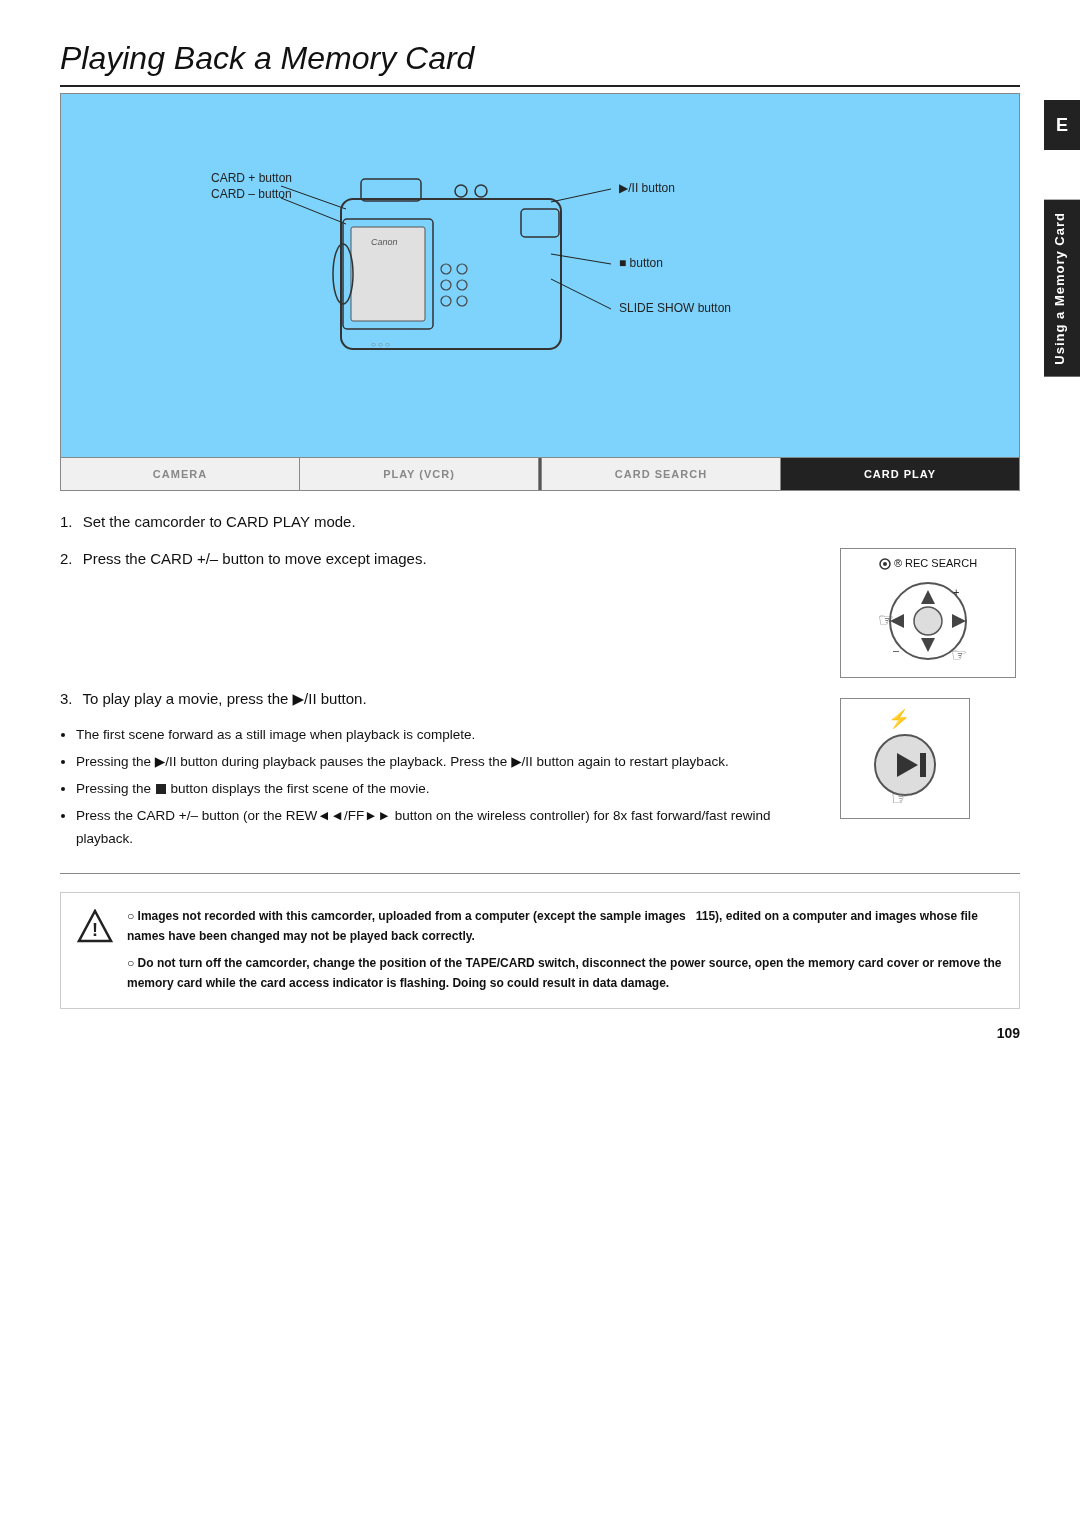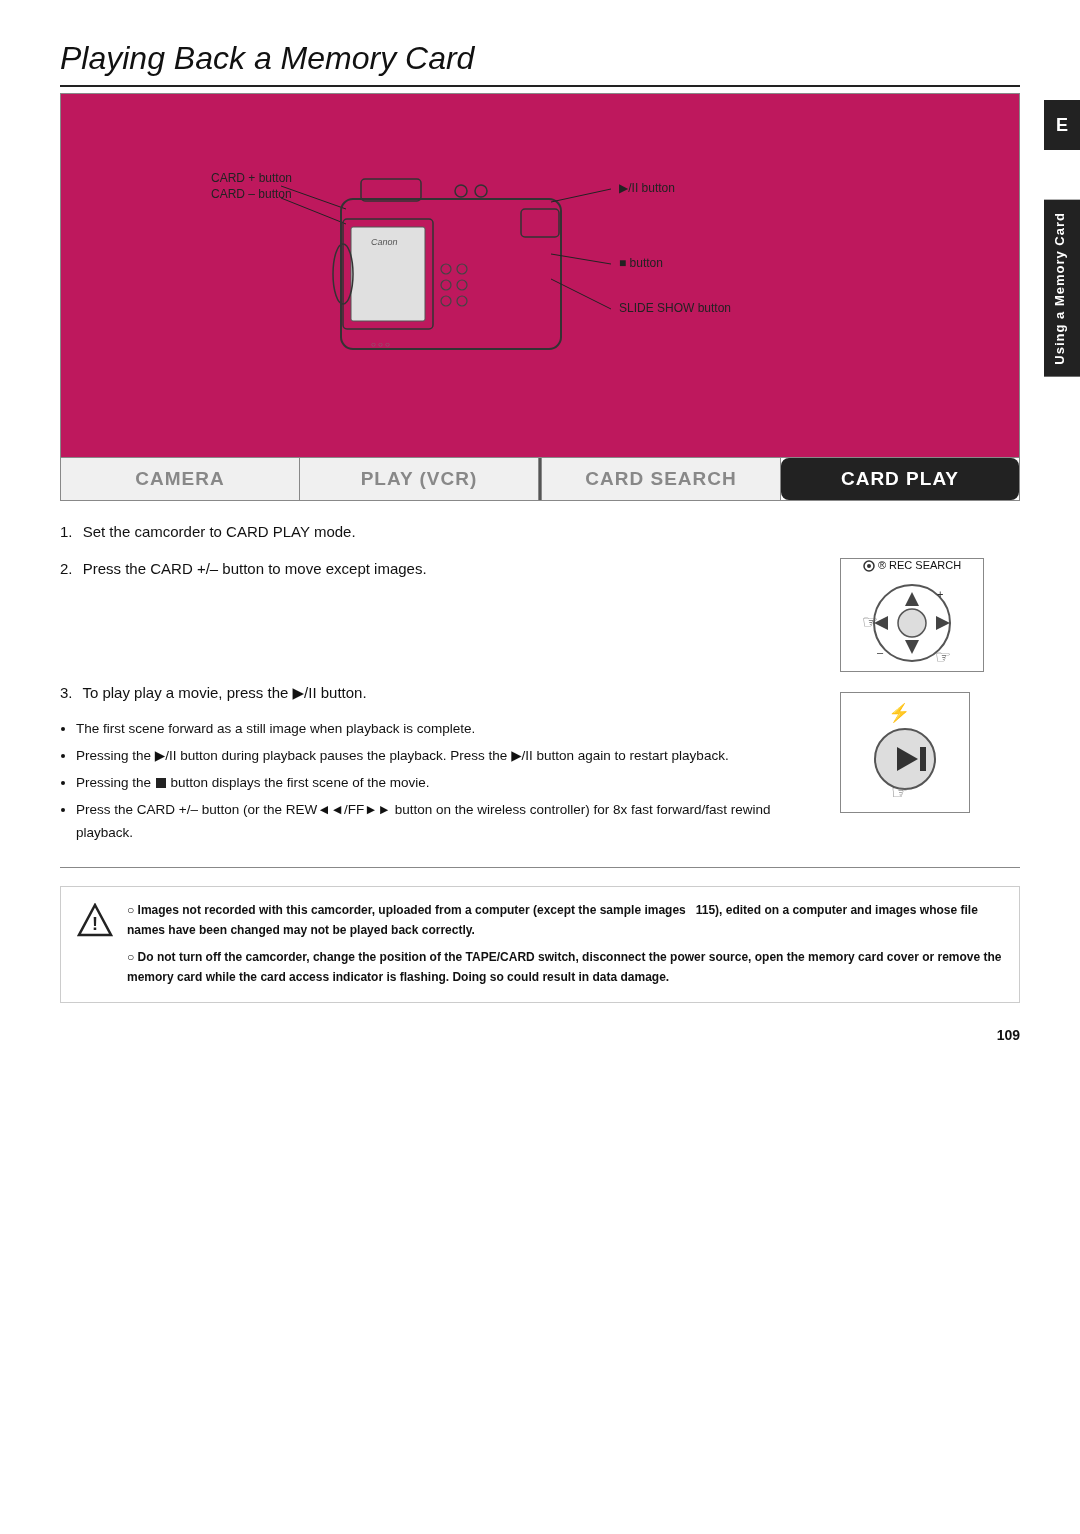--- a/index.html
+++ b/index.html
@@ -49,46 +49,45 @@
       line-height: 1.6;
       margin: 12px 0 20px 0;
     }
 
     
     .diagram-box {
       border: 1px solid #888;
       padding: 20px 20px 20px 20px;
       margin-bottom: 0;
       position: relative;
-      background: #be185d;
+      background: #7dd3fc;
     }
 
     
     .mode-tabs {
       display: flex;
       border: 1px solid #888;
       border-top: none;
       margin-bottom: 20px;
     }
 
     .mode-tab {
       flex: 1;
       padding: 10px 0;
       text-align: center;
-      font-size: 19px;
+      font-size: 11px;
       font-weight: bold;
       letter-spacing: 1px;
       border-right: 1px solid #888;
       background: #f0f0f0;
       color: #888;
     }
 
     .mode-tab:last-child {
       border-right: none;
-      border-radius: 8px;
     }
 
     .mode-tab.active {
       background: #222;
       color: #fff;
     }
 
     .mode-tab-divider {
       width: 3px;
       background: #555;
@@ -168,21 +167,21 @@
       margin-bottom: 8px;
     }
 
     .warning-text p:last-child {
       margin-bottom: 0;
     }
 
     
     .page-number {
       position: absolute;
-      bottom: 20px;
+      bottom: 28px;
       right: 60px;
       font-size: 14px;
       font-weight: bold;
     }
 
     
     .e-tab {
       position: absolute;
       right: 0;
       top: 100px;
@@ -192,23 +191,23 @@
       color: #fff;
       display: flex;
       align-items: center;
       justify-content: center;
       font-size: 18px;
       font-weight: bold;
     }
 
     .rec-search-box {
       border: 1px solid #888;
-      padding: 0;
+      padding: 8px;
       text-align: center;
-      width: 144px;
+      width: 176px;
     }
 
     .rec-search-label {
       font-size: 11px;
       margin-bottom: 6px;
     }
 
     .play-button-box {
       border: 1px solid #888;
       padding: 8px;

